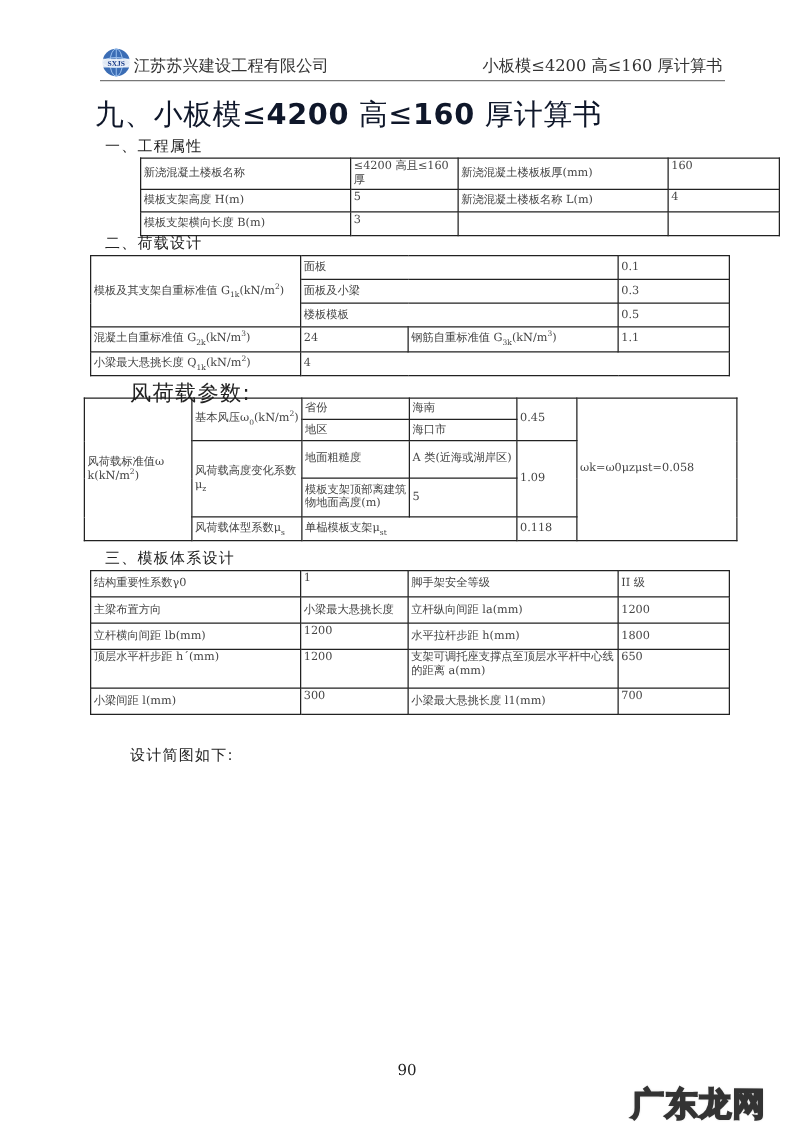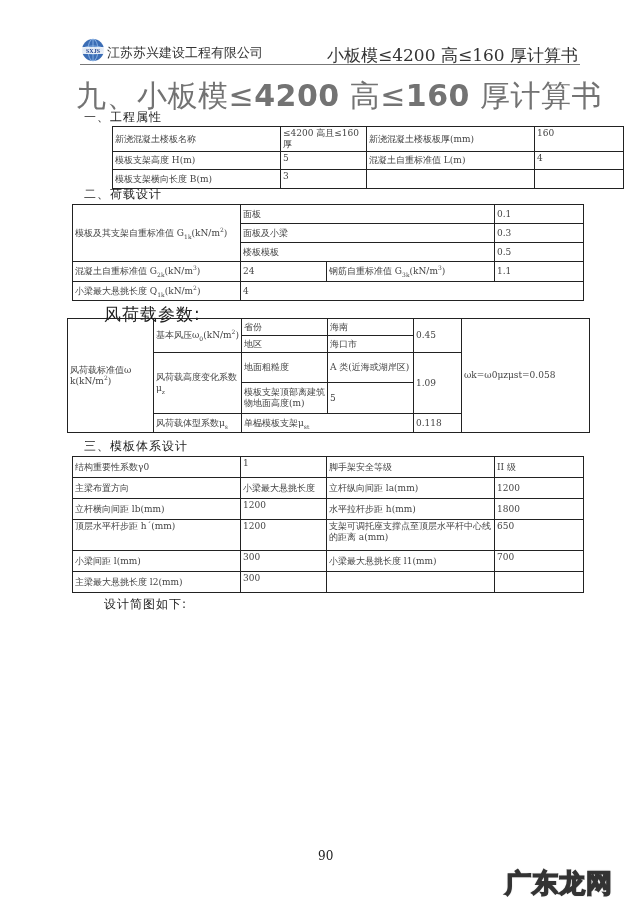--- a/index.html
+++ b/index.html
@@ -11,24 +11,24 @@
     position:absolute; left:80px; top:36px; width:500px; height:28px;
     border-bottom:1px solid #777;
   }
   .logo {
     position:absolute; left:0; top:2px; width:26px; height:24px;
   }
   .company {
     position:absolute; left:27px; top:8px; font-size:13px; color:#333;
   }
   .doc-title-right {
-    position:absolute; right:2px; top:8px; font-size:17px; color:#333;
+    position:absolute; right:2px; top:8px; font-size:13px; color:#333;
   }
   .main-title {
-    position:absolute; left:76px; top:76px; font-size:30px; color:#737373;
+    position:absolute; left:76px; top:76px; font-size:23px; color:#0f172a;
     font-family: "DejaVu Sans", "Liberation Sans", sans-serif; font-weight:normal; letter-spacing:0.5px;
     white-space:nowrap;
   }
   .main-title b { font-weight:bold; }
   .section-heading {
     position:absolute; font-size:12px; color:#222; letter-spacing:1px;
     font-family:"DejaVu Sans", "Liberation Sans", sans-serif;
   }
   table.grid {
     position:absolute; border-collapse:collapse; font-size:9px; color:#444;
@@ -86,21 +86,21 @@
   <tbody>
       <tr style="height:17px">
     <td>新浇混凝土楼板名称</td>
     <td>≤4200 高且≤160 厚</td>
     <td>新浇混凝土楼板板厚(mm)</td>
     <td class="top">160</td>
   </tr>
   <tr style="height:18px">
     <td>模板支架高度 H(m)</td>
     <td class="top">5</td>
-    <td>混凝土自重标准值 L(m)</td>
+    <td>新浇混凝土楼板名称 L(m)</td>
     <td class="top">4</td>
   </tr>
   <tr style="height:19px">
     <td>模板支架横向长度 B(m)</td>
     <td class="top">3</td>
     <td></td>
     <td></td>
   </tr>
 </tbody>
   </table>
@@ -213,25 +213,19 @@
     <td class="top">1200</td>
     <td class="top">支架可调托座支撑点至顶层水平杆中心线的距离 a(mm)</td>
     <td class="top">650</td>
   </tr>
   <tr style="height:21px">
     <td>小梁间距 l(mm)</td>
     <td class="top">300</td>
     <td>小梁最大悬挑长度 l1(mm)</td>
     <td class="top">700</td>
   </tr>
-  <tr style="height:21px">
-    <td>主梁最大悬挑长度 l2(mm)</td>
-    <td class="top">300</td>
-    <td></td>
-    <td></td>
-  </tr>
 </tbody>
   </table>
 
 <div class="diagram-label">设计简图如下:</div>
 
 <div class="page-number">90</div>
 <div class="watermark">广东龙网</div>
 
 </body></html>

